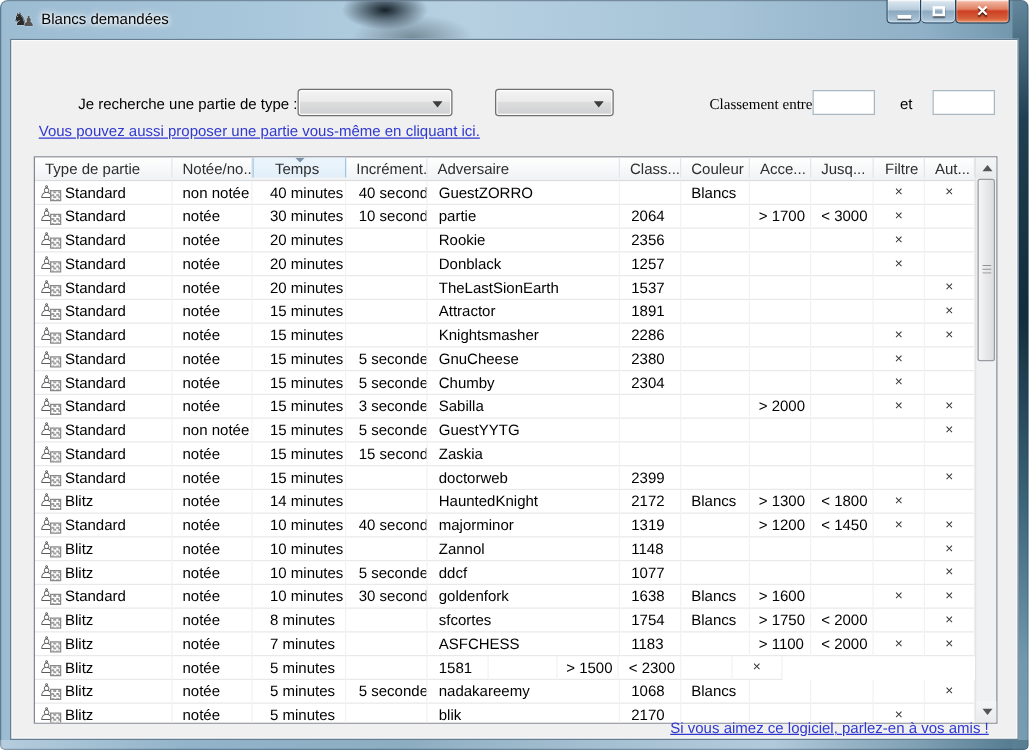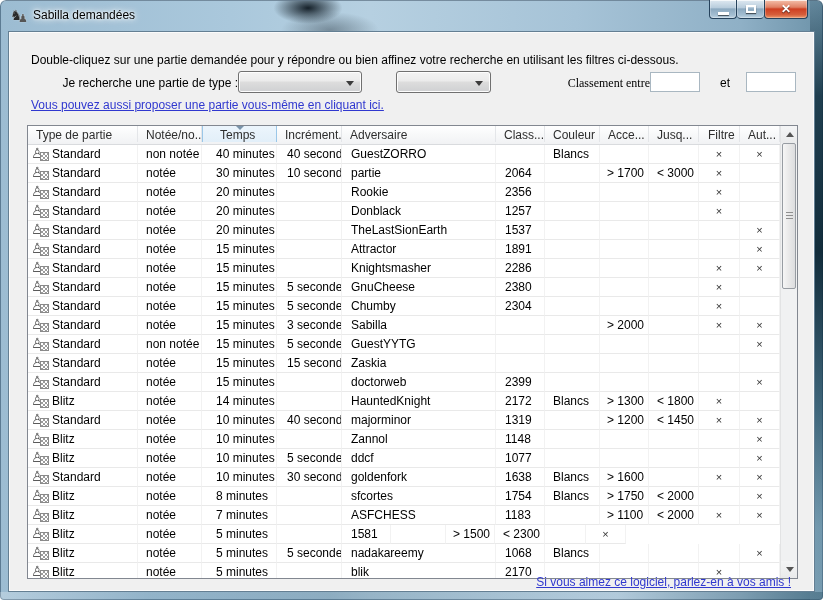--- a/index.html
+++ b/index.html
@@ -121,36 +121,35 @@
 
 <div class="frame">
   <div class="edge-right"></div>
   <div class="edge-bottom"></div>
 
   <div class="titlebar">
     <span class="app-icon">
       <span class="p1">♞</span>
         <span class="p2">♟</span>
     </span>
-    <span class="title-text">Sabilla demandées</span>
+    <span class="title-text">Blancs demandées</span>
     <div class="caption-buttons">
       <div class="cap-btn btn-min">
           <span class="glyph-min"></span>
         </div>
       <div class="cap-btn btn-max">
           <span class="glyph-max"></span>
         </div>
       <div class="cap-btn btn-close">
           <span class="glyph-close">✕</span>
         </div>
     </div>
   </div>
 
   <div class="client">
-    <div class="intro">Double-cliquez sur une partie demandée pour y répondre ou bien affinez votre recherche en utilisant les filtres ci-dessous.</div>
 
     <div class="lbl lbl-type">Je recherche une partie de type :</div>
     <div class="combo combo-1">
       <span class="value"></span>
       <span class="arrow"></span>
     </div>
     <div class="combo combo-2">
       <span class="value"></span>
       <span class="arrow"></span>
     </div>

